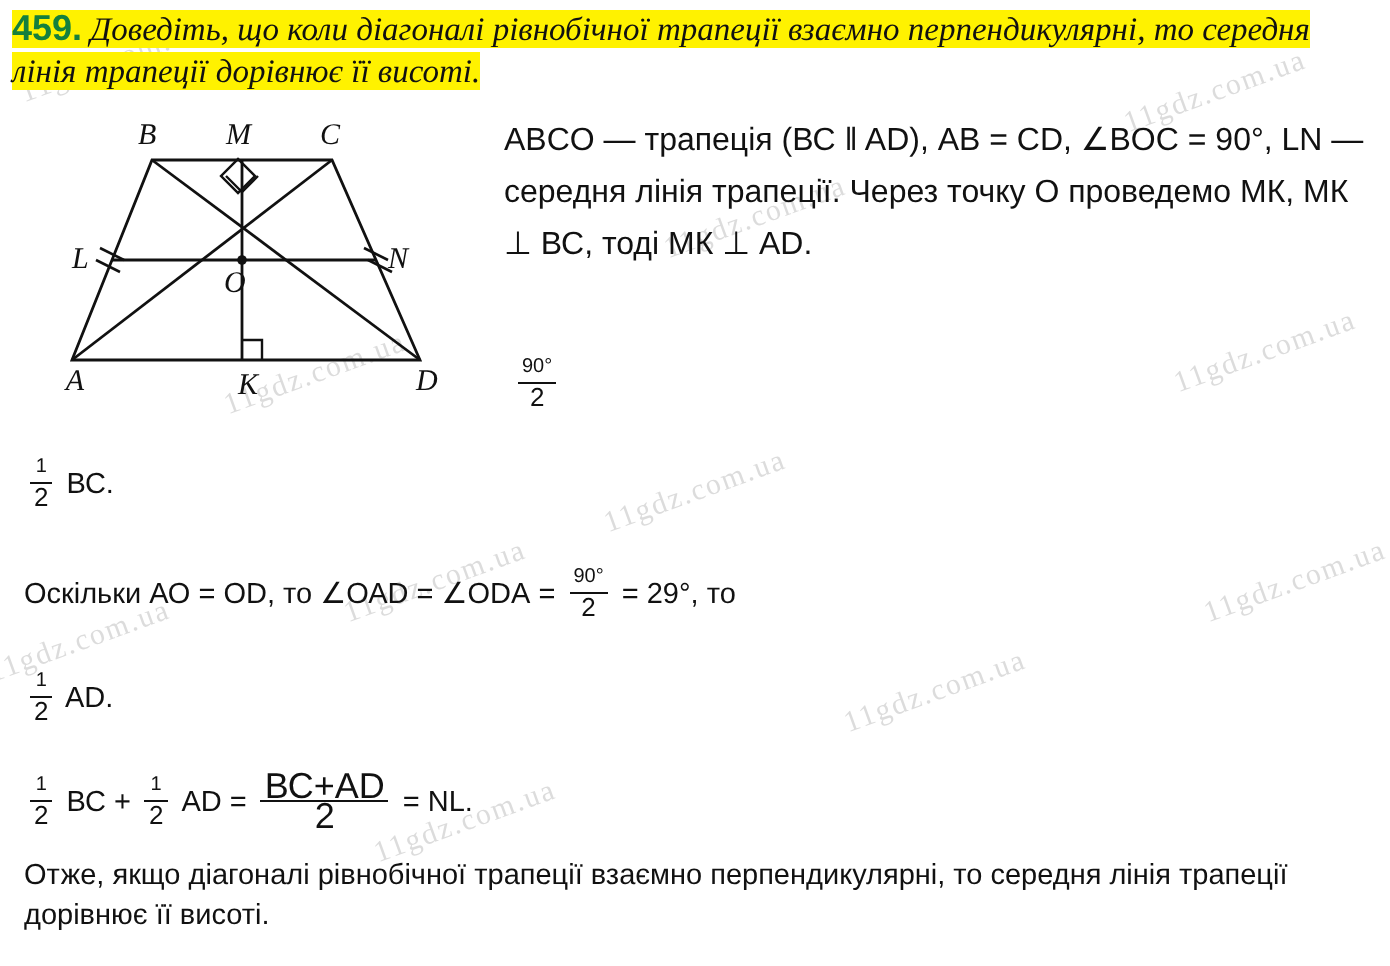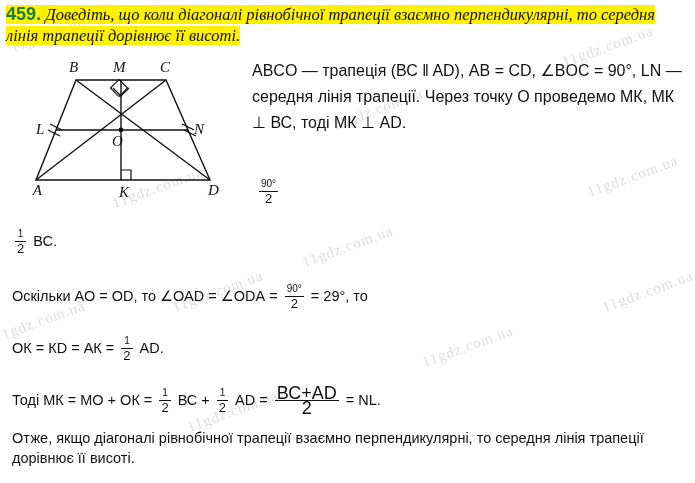--- a/index.html
+++ b/index.html
@@ -204,30 +204,28 @@
 <div class="line" style="left:12px; top:283px;">
   <span>Оскільки АО = ОD, то ∠ОАD = ∠ОDА =</span>
   <span class="frac">
     <span class="top">90°</span>
     <span class="bot">2</span>
   </span>
   <span>= 29°, то</span>
 </div>
 
 <div class="line" style="left:12px; top:335px;">
-  <span>ОК = КD = АК =</span>
   <span class="frac">
     <span class="top">1</span>
     <span class="bot">2</span>
   </span>
   <span>AD.</span>
 </div>
 
 <div class="line" style="left:12px; top:387px;">
-  <span>Тоді МК = МО + ОК =</span>
   <span class="frac">
     <span class="top">1</span>
     <span class="bot">2</span>
   </span>
   <span>ВС +</span>
   <span class="frac">
     <span class="top">1</span>
     <span class="bot">2</span>
   </span>
   <span>AD =</span>

